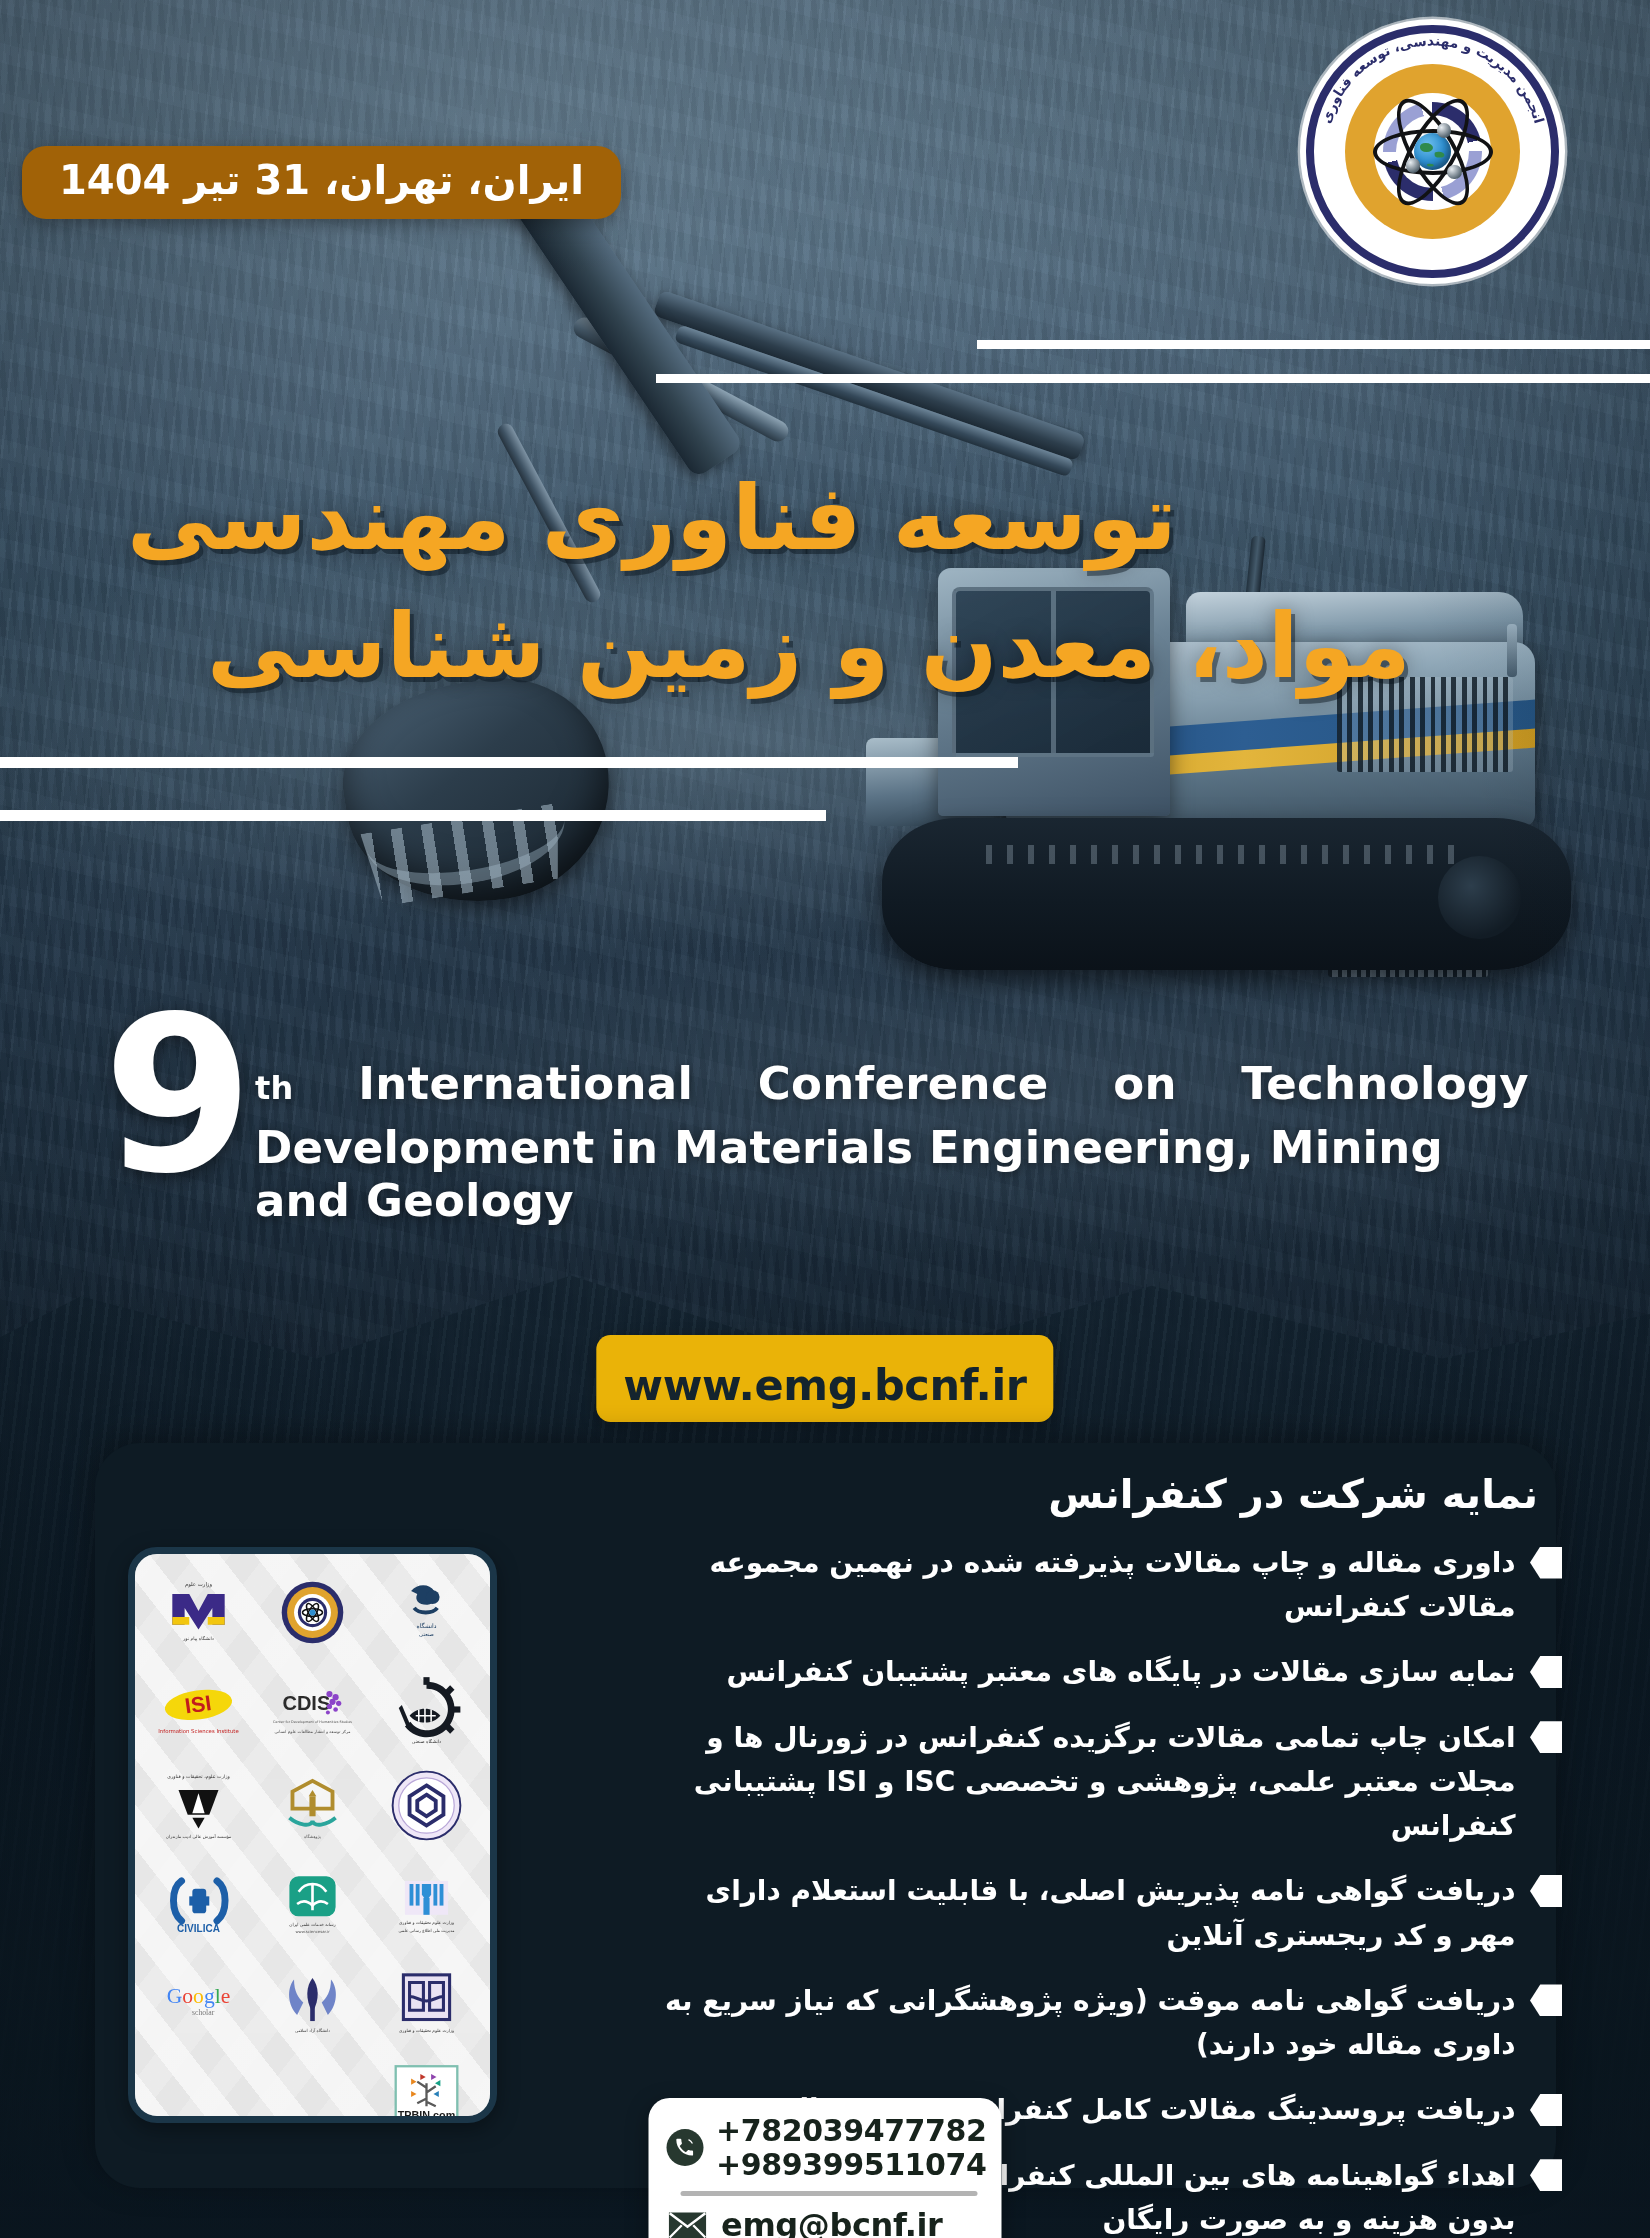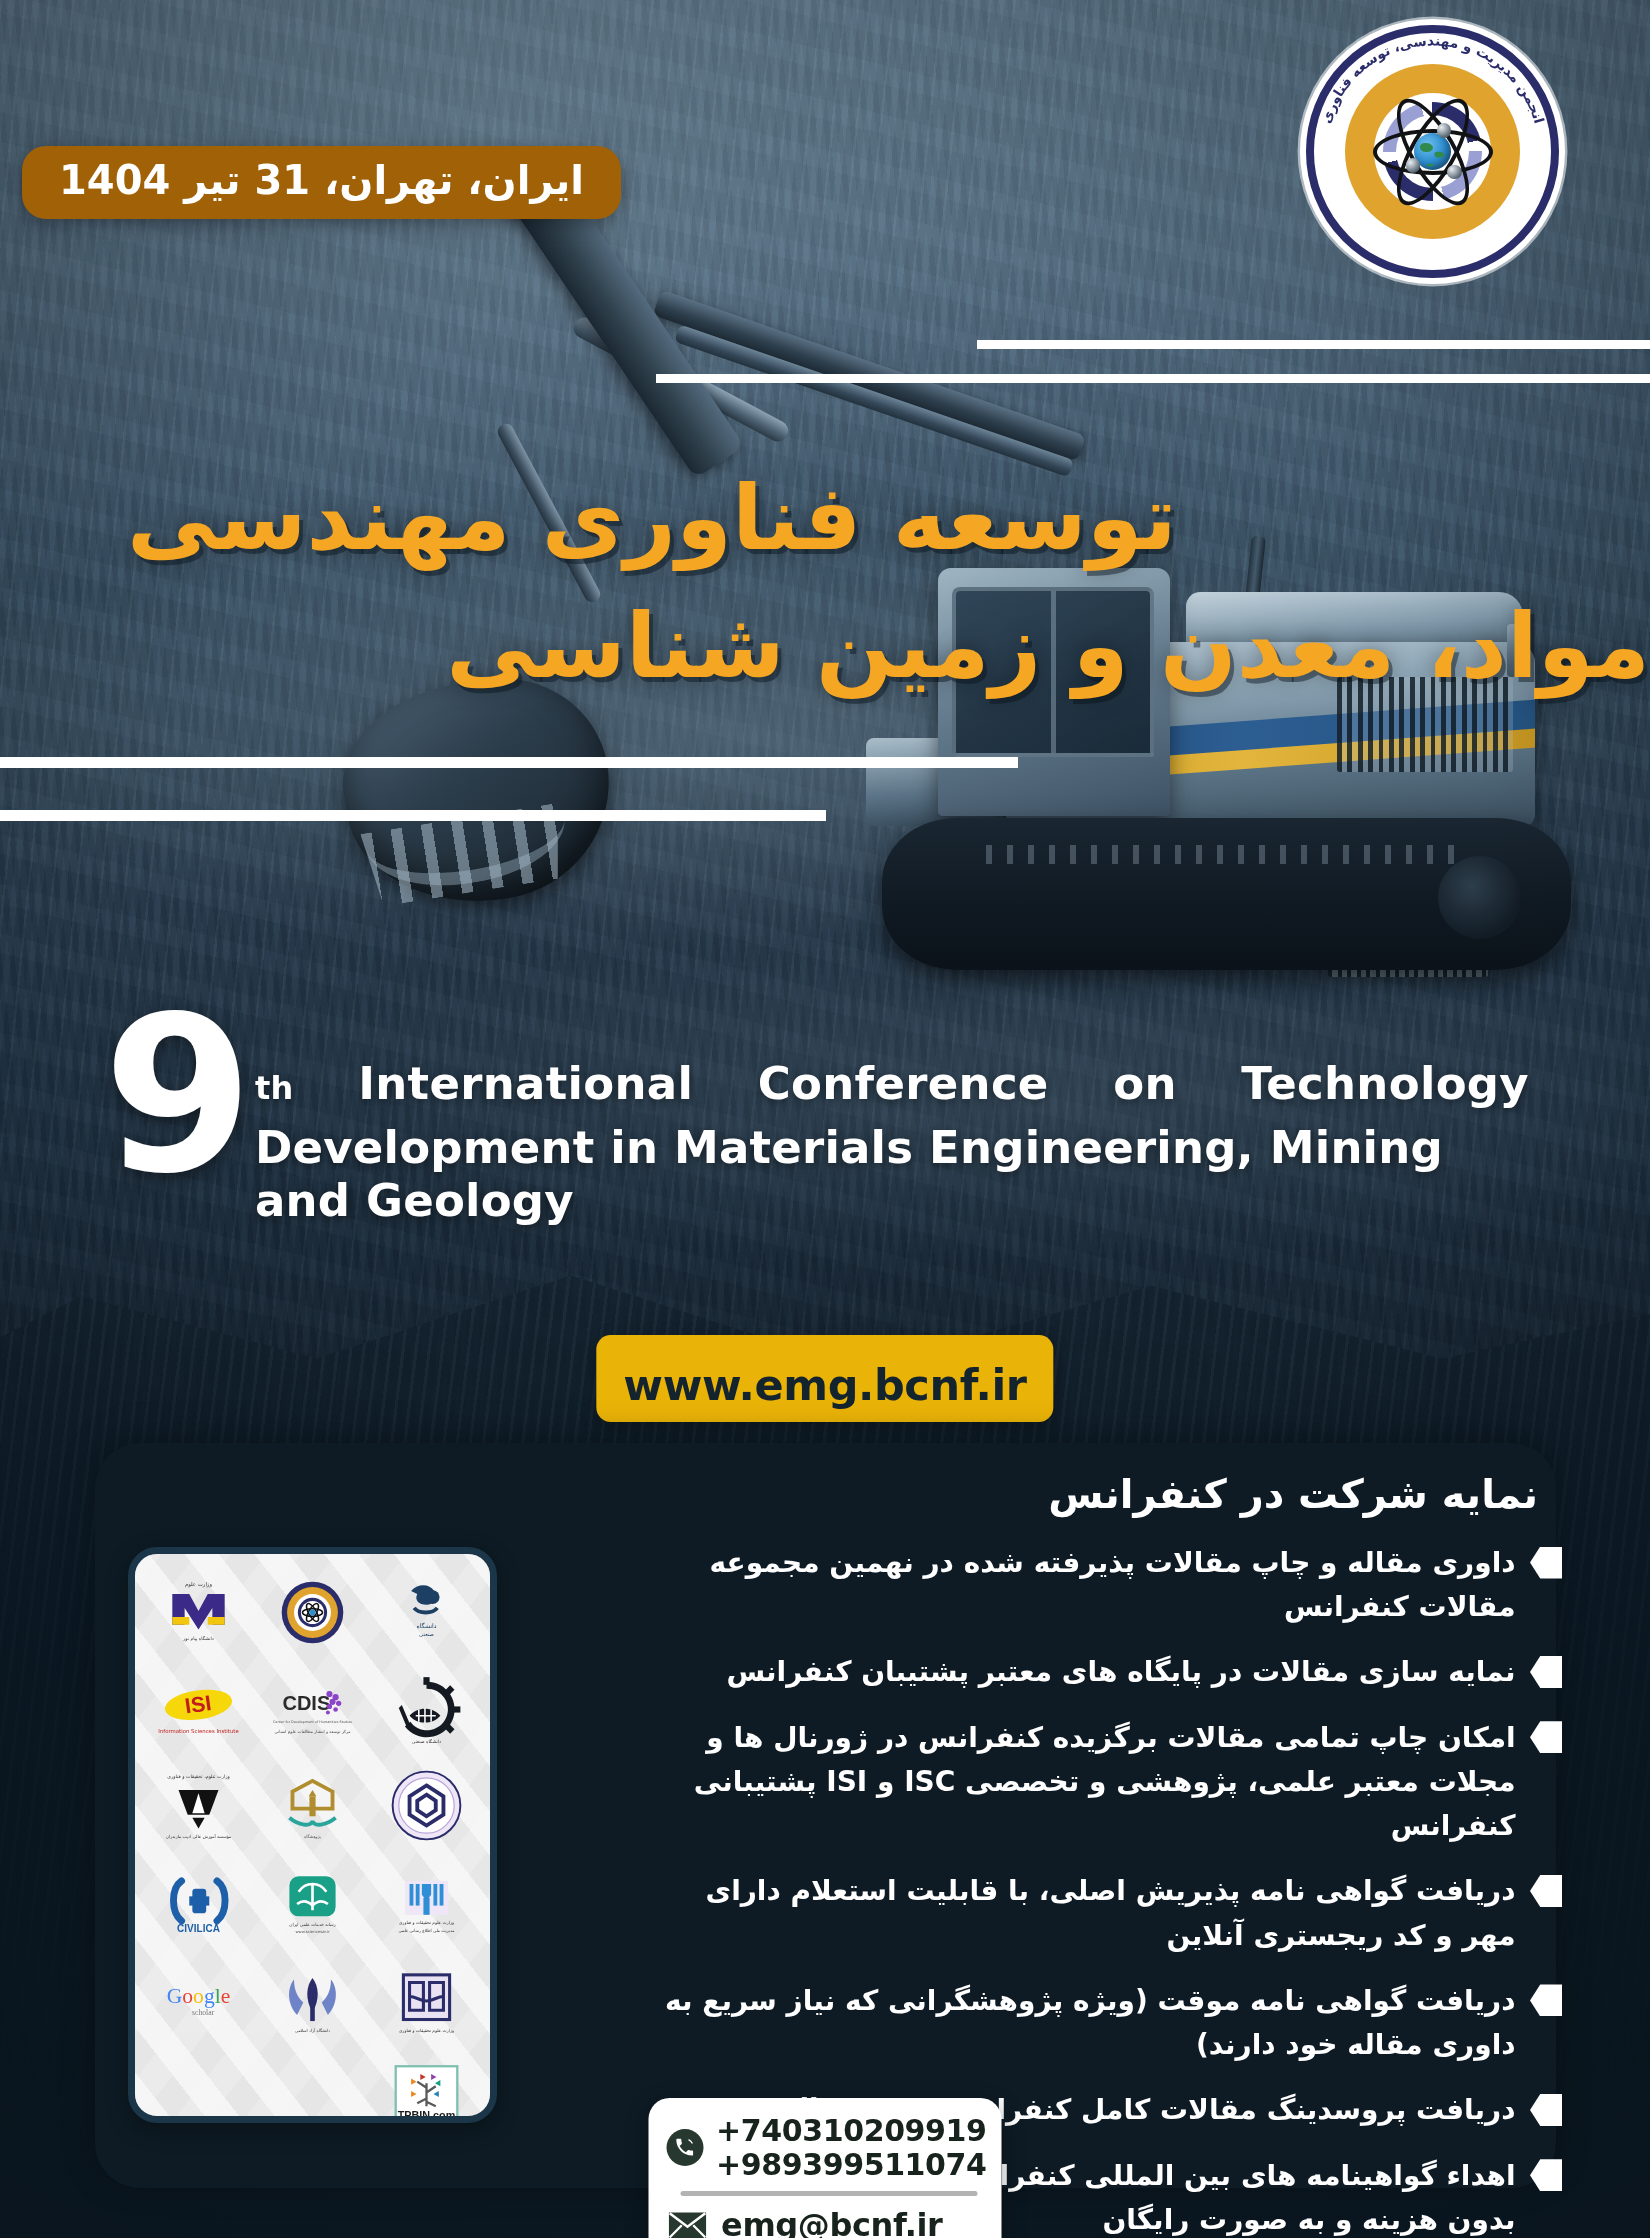--- a/index.html
+++ b/index.html
@@ -389,21 +389,21 @@
 
   .fa-title-1, .fa-title-2 {
     position: absolute;
     color: #f5a623;
     font-weight: 800;
     letter-spacing: 0px;
     text-shadow: 4px 4.8px 0 rgba(8,20,28,0.45), 0 0 21px rgba(0,0,0,.35);
     white-space: nowrap;
   }
   .fa-title-1 { right: 0; top: 465px; width: 1523px; text-align: left; font-size: 90px; }
-  .fa-title-2 { right: 0; top: 593px; width: 1443px; text-align: right; font-size: 90px; }
+  .fa-title-2 { right: 0; top: 593px; width: 1443px; text-align: left; font-size: 90px; }
 
   
   .en-block { position: absolute; left: 0; top: 1002px; width: 1650px; height: 273px; }
   .en-nine {
     position: absolute;
     left: 103px; top: 4.8px;
     font-size: 216px;
     font-weight: 800;
     color: #ffffff;
     line-height: 0.82;
@@ -884,21 +884,21 @@
 
   <div class="contact-card">
     <div class="contact-row">
       <span class="ic-circle">
         <svg viewBox="0 0 24 24">
             <path d="M6.6 10.8c1.4 2.8 3.8 5.1 6.6 6.6l2.2-2.2c.3-.3.7-.4 1-.2 1.1.4 2.3.6 3.6.6.6 0 1 .4 1 1V20c0 .6-.4 1-1 1C10.6 21 3 13.4 3 4c0-.6.4-1 1-1h3.4c.6 0 1 .4 1 1 0 1.2.2 2.4.6 3.6.1.3 0 .7-.2 1l-2.2 2.2z"></path>
             <path d="M16.5 4.2a6.4 6.4 0 0 1 3.4 3.4" stroke="#fff" stroke-width="1.4" fill="none" stroke-linecap="round"></path>
           </svg>
       </span>
       <span class="phones">
-        <span>+740310209919</span><br>
+        <span>+782039477782</span><br>
         <span>+989399511074</span>
       </span>
     </div>
     <div class="contact-divider"></div>
     <div class="contact-row">
       <span class="ic-plain">
         <svg viewBox="0 0 28 20">
             <path d="M1 1h26v18H1z" fill="#27382f"></path>
             <path d="M1.5 1.6L14 11 26.5 1.6" stroke="#ffffff" stroke-width="1.8" fill="none"></path>
             <path d="M1.5 18.6L10 10M26.5 18.6L18 10" stroke="#ffffff" stroke-width="1.6" fill="none"></path>

